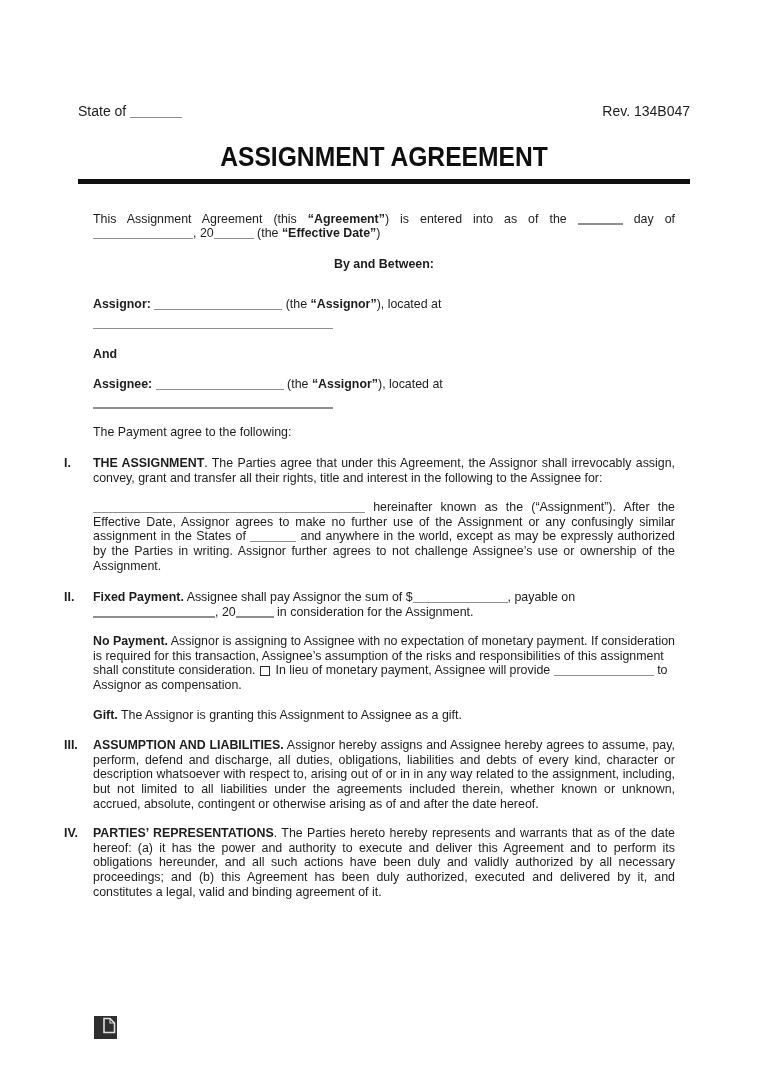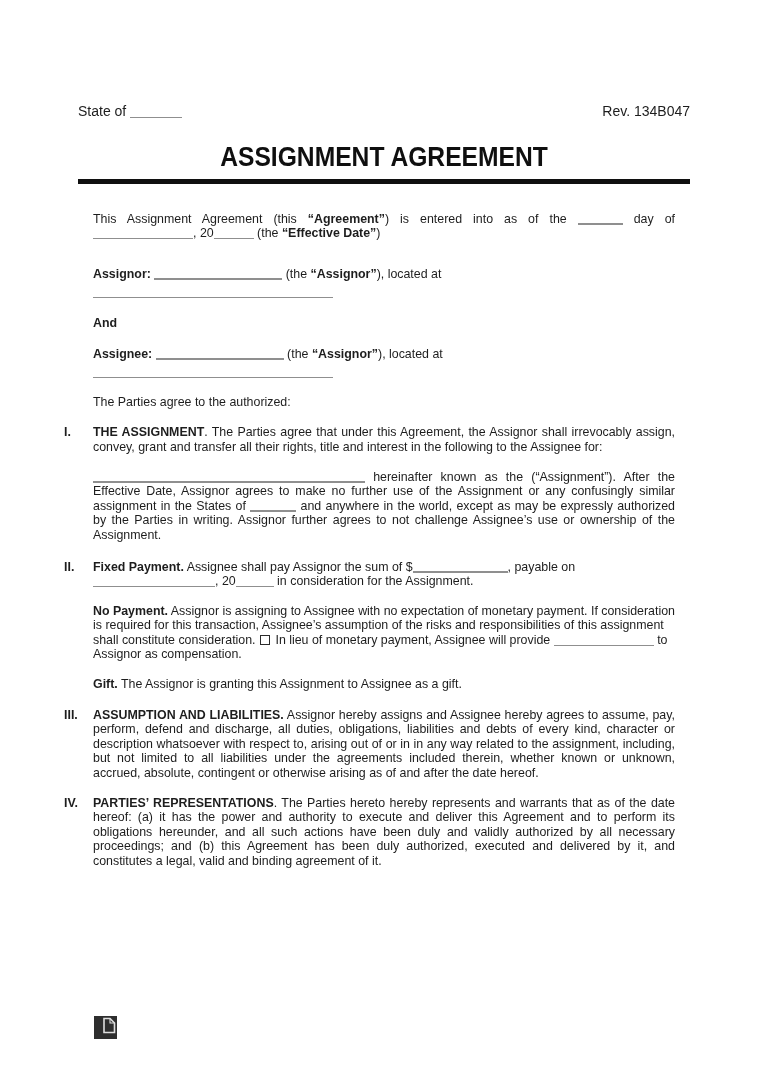--- a/index.html
+++ b/index.html
@@ -83,31 +83,32 @@
     <span class="hdr-right">Rev. 134B047</span>
   </div>
 
   <div class="doc-title">ASSIGNMENT AGREEMENT</div>
   <div class="title-rule"></div>
 
   <div class="content">
 
     <p class="para j mt-intro">This Assignment Agreement (this <b>“Agreement”</b>) is entered into as of the <span class="blank" style="width: 45px;"></span> day of <span class="blank" style="width: 100px;"></span>, 20<span class="blank" style="width: 40px;"></span> (the <b>“Effective Date”</b>)</p>
 
+    <p class="para center mt-md"><b>By and Between:</b></p>
 
     <p class="para mt-lg"><b>Assignor: </b><span class="blank" style="width: 128px;"></span> (the <b>“Assignor”</b>), located at</p>
     <p class="para mt-xs"><span class="blank" style="width: 240px;"></span></p>
 
     <p class="para mt-md"><b>And</b></p>
 
     <p class="para mt-md"><b>Assignee: </b><span class="blank" style="width: 128px;"></span> (the <b>“Assignor”</b>), located at</p>
     <p class="para mt-xs"><span class="blank" style="width: 240px;"></span></p>
 
 
-    <p class="para mt-sm">The Parties agree to the authorized:</p>
+    <p class="para mt-sm">The Payment agree to the following:</p>
 
     <div class="section">
       <span class="num">I.</span>
       <p class="para j"><b>THE ASSIGNMENT</b>. The Parties agree that under this Agreement, the Assignor shall irrevocably assign, convey, grant and transfer all their rights, title and interest in the following to the Assignee for:</p>
       <p class="para j mt-sm"><span class="blank" style="width: 272px;"></span> hereinafter known as the (“Assignment”). After the Effective Date, Assignor agrees to make no further use of the Assignment or any confusingly similar assignment in the States of <span class="blank" style="width: 46px;"></span> and anywhere in the world, except as may be expressly authorized by the Parties in writing. Assignor further agrees to not challenge Assignee’s use or ownership of the Assignment.</p>
     </div>
 
     <div class="section" style="margin-top:17px">
       <span class="num">II.</span>
       <p class="para mt-sm"><b>Fixed Payment.</b> Assignee shall pay Assignor the sum of $<span class="blank" style="width: 95px;"></span>, payable on <span class="blank" style="width: 122px;"></span>, 20<span class="blank" style="width: 38px;"></span> in consideration for the Assignment.</p>

